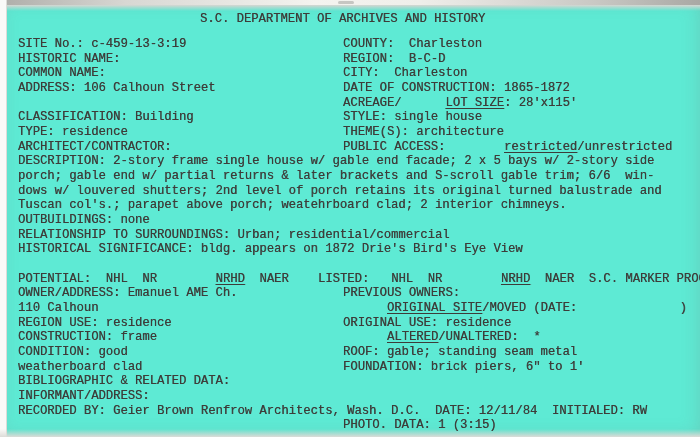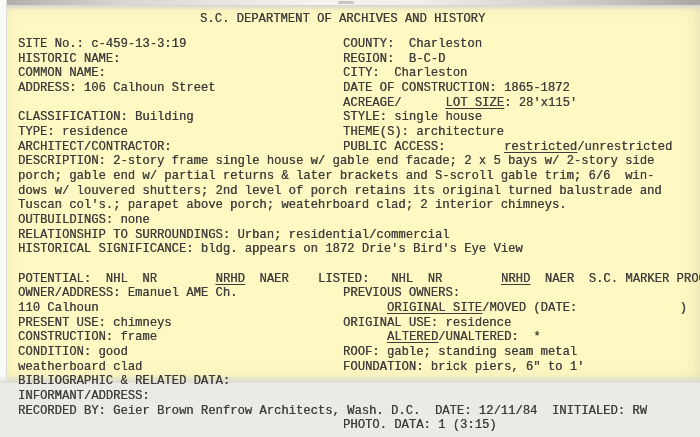--- a/index.html
+++ b/index.html
@@ -2,22 +2,22 @@
 <html><head>
 <meta charset="utf-8">
 <style>
   html,body{margin:0;padding:0;}
   body{
     width:700px;height:437px;overflow:hidden;
     background:#eceae6;
     font-family:"Liberation Mono","DejaVu Sans Mono",monospace;
   }
   .scan{
-    position:relative;width:700px;height:383px;
-    background:#fef9c3;
+    position:relative;width:700px;height:437px;
+    background:#5eead4;
     box-shadow:inset 0 0 18px rgba(120,118,112,.25);
   }
   
   .edge-top{
     position:absolute;top:0;left:0;right:0;height:5px;
     background:linear-gradient(90deg,#aeada9 0%,#d8d7d3 18%,#f4f3ef 45%,#efeeea 60%,#c9c8c4 85%,#a9a8a4 100%);
   }
   .edge-top-fade{
     position:absolute;top:5px;left:0;right:0;height:6px;
     background:linear-gradient(#d7d6d2,rgba(241,240,236,0));
@@ -88,21 +88,21 @@
       <div class="line"><span>HISTORICAL SIGNIFICANCE: bldg. appears on 1872 Drie's Bird's Eye View</span></div>
     </div>
 
   <div class="col" style="left:18px;top:263.6px">
       <div class="line"><span>POTENTIAL:  NHL  NR  </span><span class="u">NRHD</span><span>  NAER    LISTED:   NHL  NR  </span><span class="u">NRHD</span><span>  NAER  S.C. MARKER PROGRAM</span></div>
     </div>
 
   <div class="col" style="left:18px;top:278.3px">
       <div class="line"><span>OWNER/ADDRESS: Emanuel AME Ch.</span></div>
       <div class="line"><span>110 Calhoun</span></div>
-      <div class="line"><span>PRESENT USE: chimneys</span></div>
+      <div class="line"><span>REGION USE: residence</span></div>
       <div class="line"><span>CONSTRUCTION: frame</span></div>
       <div class="line"><span>CONDITION: good</span></div>
       <div class="line"><span>weatherboard clad</span></div>
       <div class="line"><span>BIBLIOGRAPHIC &amp; RELATED DATA:</span></div>
       <div class="line"><span>INFORMANT/ADDRESS:</span></div>
     </div>
   <div class="col" style="left:343px;top:278.3px">
       <div class="line"><span>PREVIOUS OWNERS:</span></div>
       <div class="line"><span class="u">ORIGINAL SITE</span><span>/MOVED (DATE:              )</span></div>
       <div class="line"><span>ORIGINAL USE: residence</span></div>

